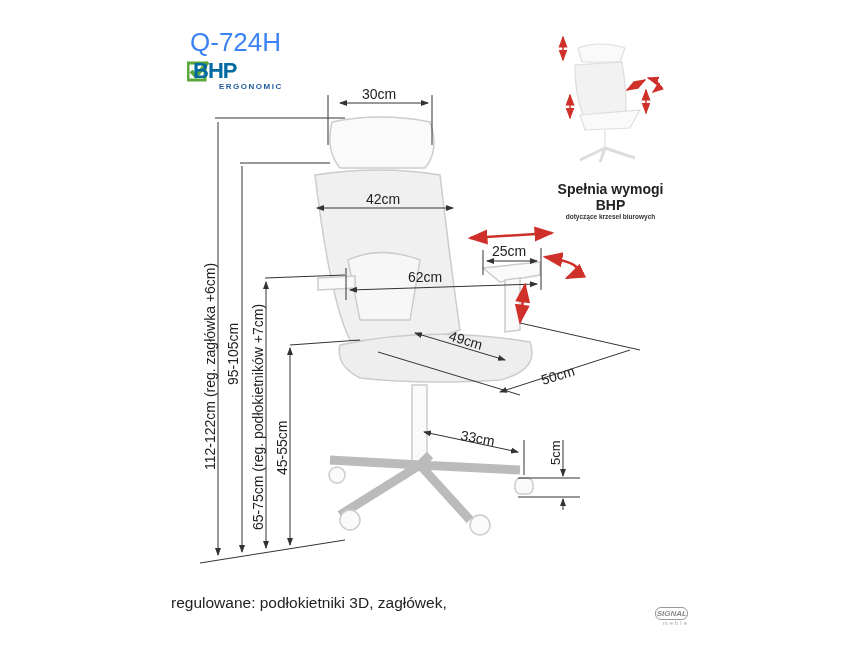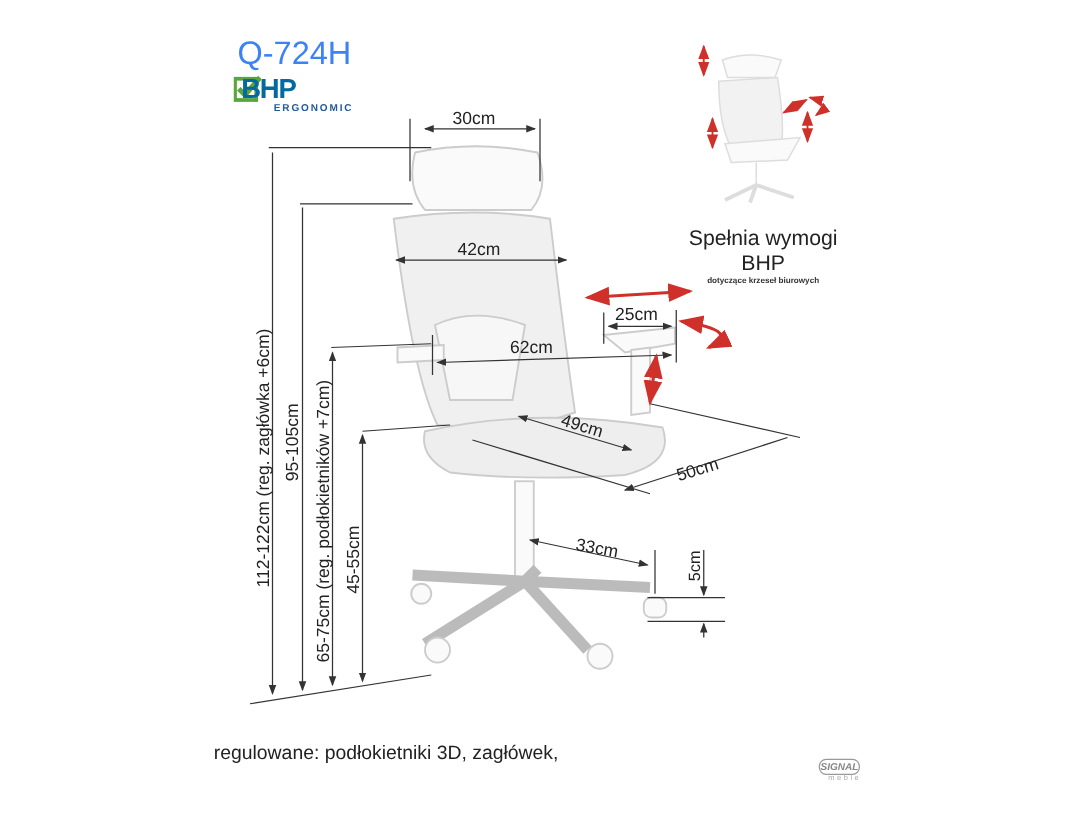--- a/index.html
+++ b/index.html
@@ -4,24 +4,24 @@
 <style>
   html,body{margin:0;padding:0;background:#fff;}
   body{width:860px;height:658px;position:relative;overflow:hidden;font-family:"Liberation Sans",sans-serif;color:#222;}
   .abs{position:absolute;}
   #title{left:190px;top:27px;font-size:26px;color:#3b82f6;}
   #bhp-logo{left:187px;top:60px;width:75px;height:34px;}
   #bhp-text{position:absolute;left:6px;top:-2px;font-size:22px;font-weight:bold;color:#0369a1;letter-spacing:-1px;}
   #bhp-sub{position:absolute;left:0;top:22px;font-size:8px;font-weight:bold;color:#1f5a9c;letter-spacing:1.5px;margin-left:32px;}
   #caption{left:171px;top:594px;font-size:15.5px;line-height:18px;color:#222;text-align:center;}
   #signal{left:655px;top:607px;width:34px;height:16px;}
-  #signal-box{position:absolute;left:0;top:0;width:31px;height:11px;border:1px solid #999;border-radius:6px;font-size:8px;font-weight:bold;font-style:italic;color:#888;text-align:center;line-height:11px;}
+  #signal-box{position:absolute;left:0;top:0;width:31px;height:11px;border:1px solid #999;border-radius:6px;font-size:8px;font-weight:bold;font-style:italic;color:#888;text-align:right;line-height:11px;}
   #signal-sub{position:absolute;right:0;top:13px;font-size:6px;color:#aaa;letter-spacing:2px;}
   #bhp-req{left:543px;top:181px;width:135px;text-align:center;}
-  #bhp-req-main{font-size:17px;font-weight:normal;color:#222;}
+  #bhp-req-main{font-size:14px;font-weight:bold;color:#222;}
   #bhp-req-sub{font-size:6.5px;font-weight:bold;color:#333;}
   svg text{font-family:"Liberation Sans",sans-serif;fill:#222;}
 </style>
 </head>
 <body>
 
 <div id="title" class="abs">Q-724H</div>
 
 <div id="bhp-logo" class="abs">
   <svg width="22" height="22" style="position:absolute;left:0;top:0" viewBox="0 0 22 22">

